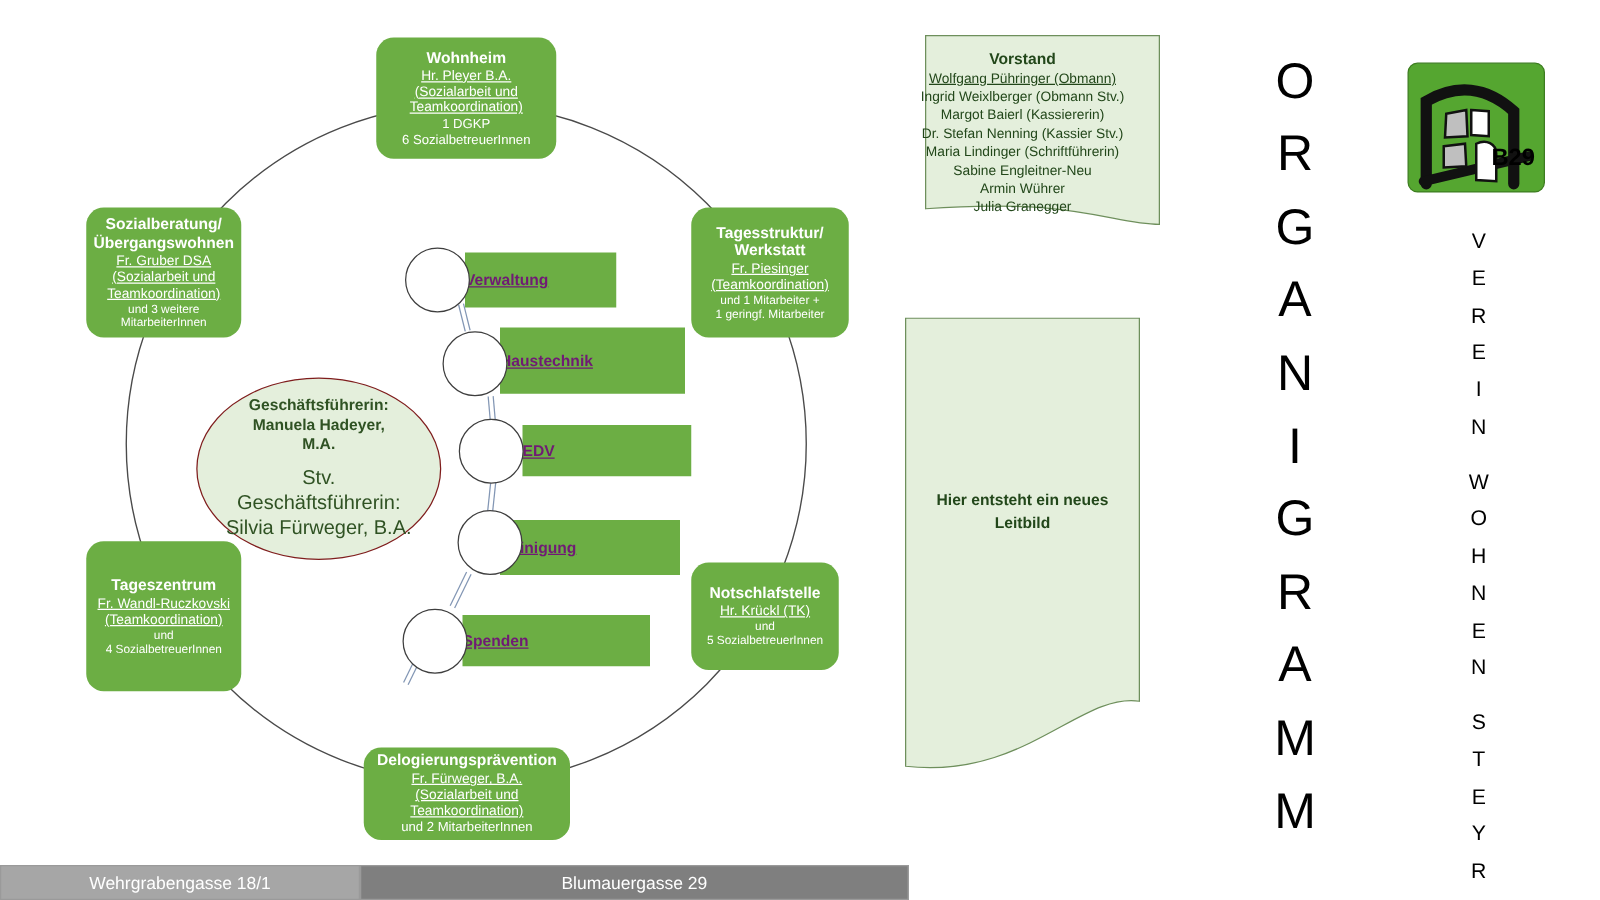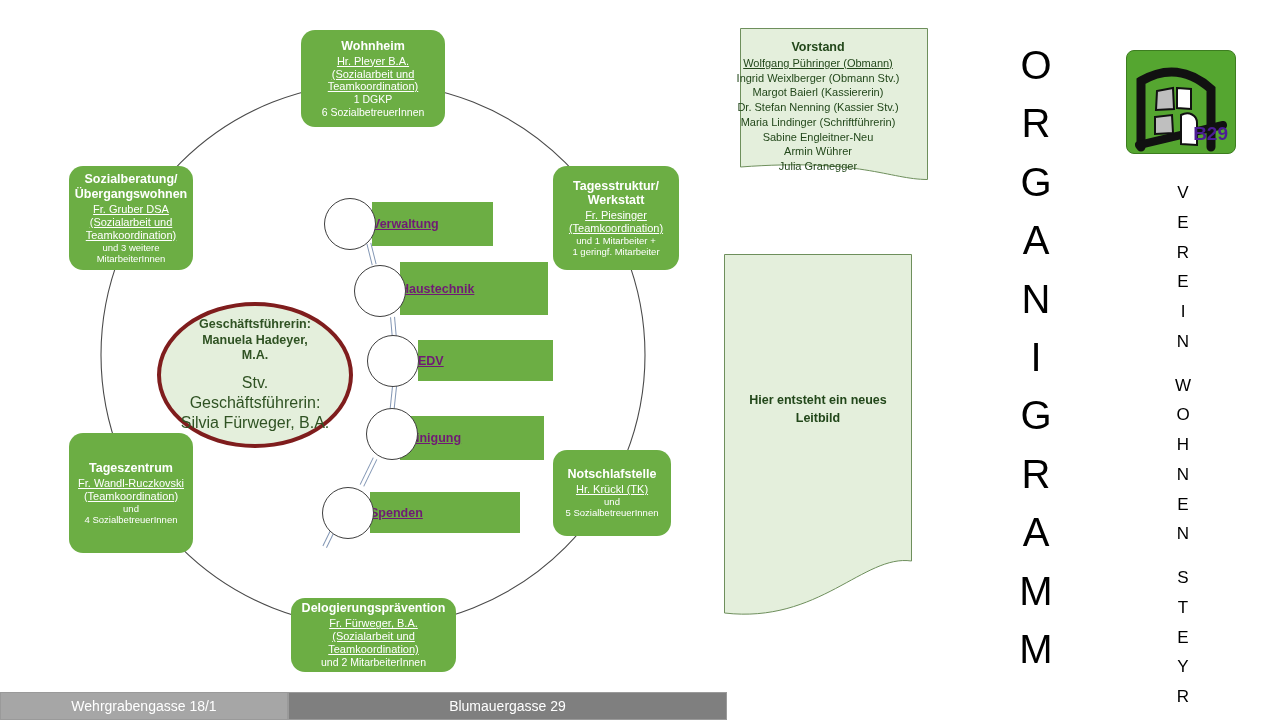--- a/index.html
+++ b/index.html
@@ -47,21 +47,21 @@
   .dept .t-small {
     font-size: 9.5px;
   }
 
   
   #ceo-ellipse {
     position: absolute;
     left: 157px; top: 302px;
     width: 196px; height: 146px;
     background: #E4EFDC;
-    border: 4px solid #7f1d1d;
+    border: 1px solid #7f1d1d;
     border-radius: 50%;
     display: flex;
     flex-direction: column;
     align-items: center;
     justify-content: center;
     text-align: center;
     color: #2F5223;
     z-index: 5;
   }
   #ceo-ellipse .lead {
@@ -153,22 +153,22 @@
     position: absolute;
     left: 1126px; top: 50px;
     width: 110px; height: 104px;
     background: #55A630;
     border: 1px solid #3d7d20;
     border-radius: 8px;
     z-index: 9;
   }
   #logo .b29 {
     position: absolute;
-    right: 7px; bottom: 8px;
-    color: #4c1d95;
+    right: 7px; bottom: 15px;
+    color: #000000;
     font-size: 19px;
     font-weight: bold;
   }
 
   
   .bottom-bar {
     position: absolute;
     bottom: 0;
     height: 28px;
     display: flex;

